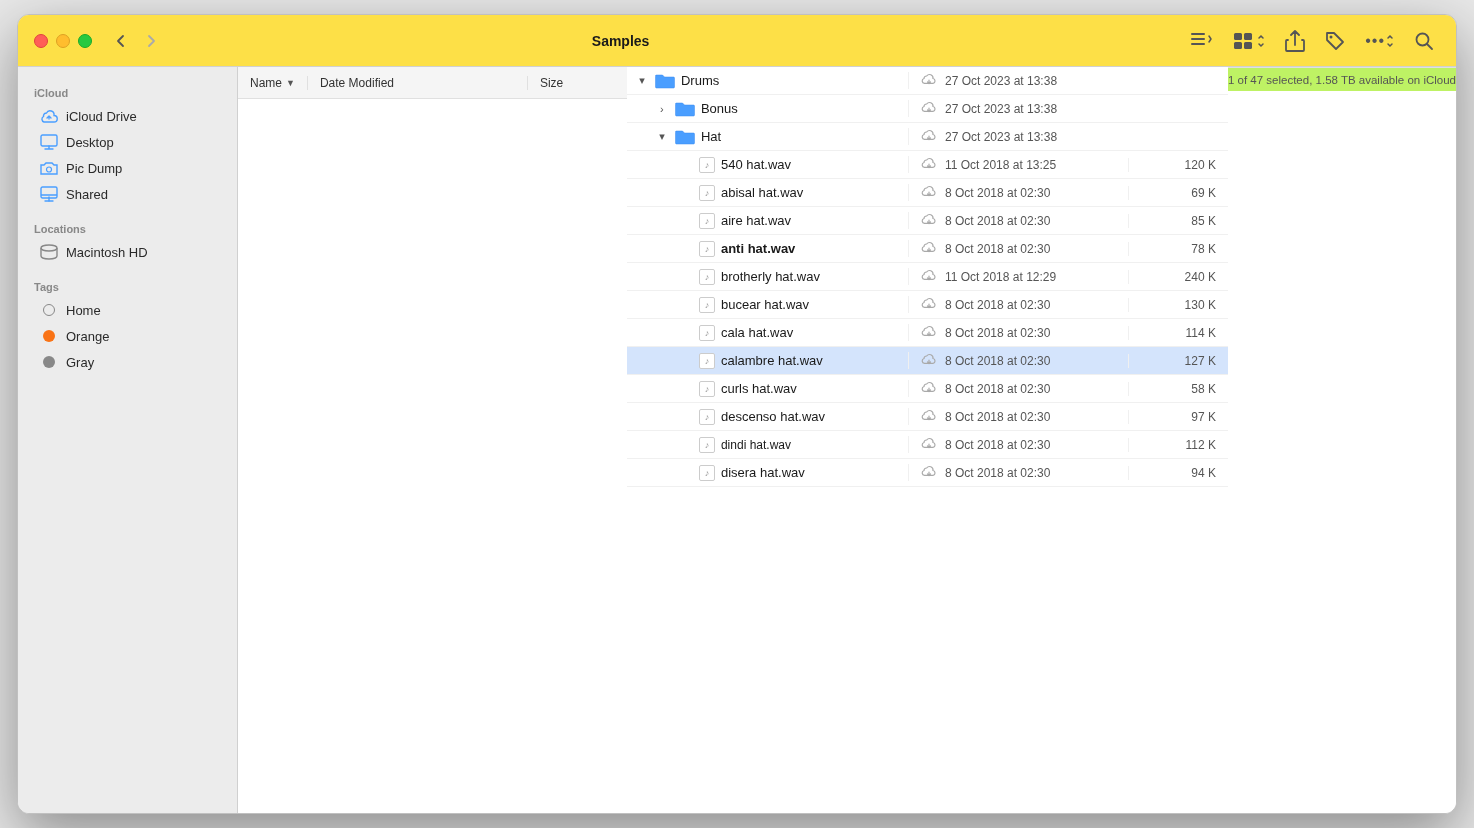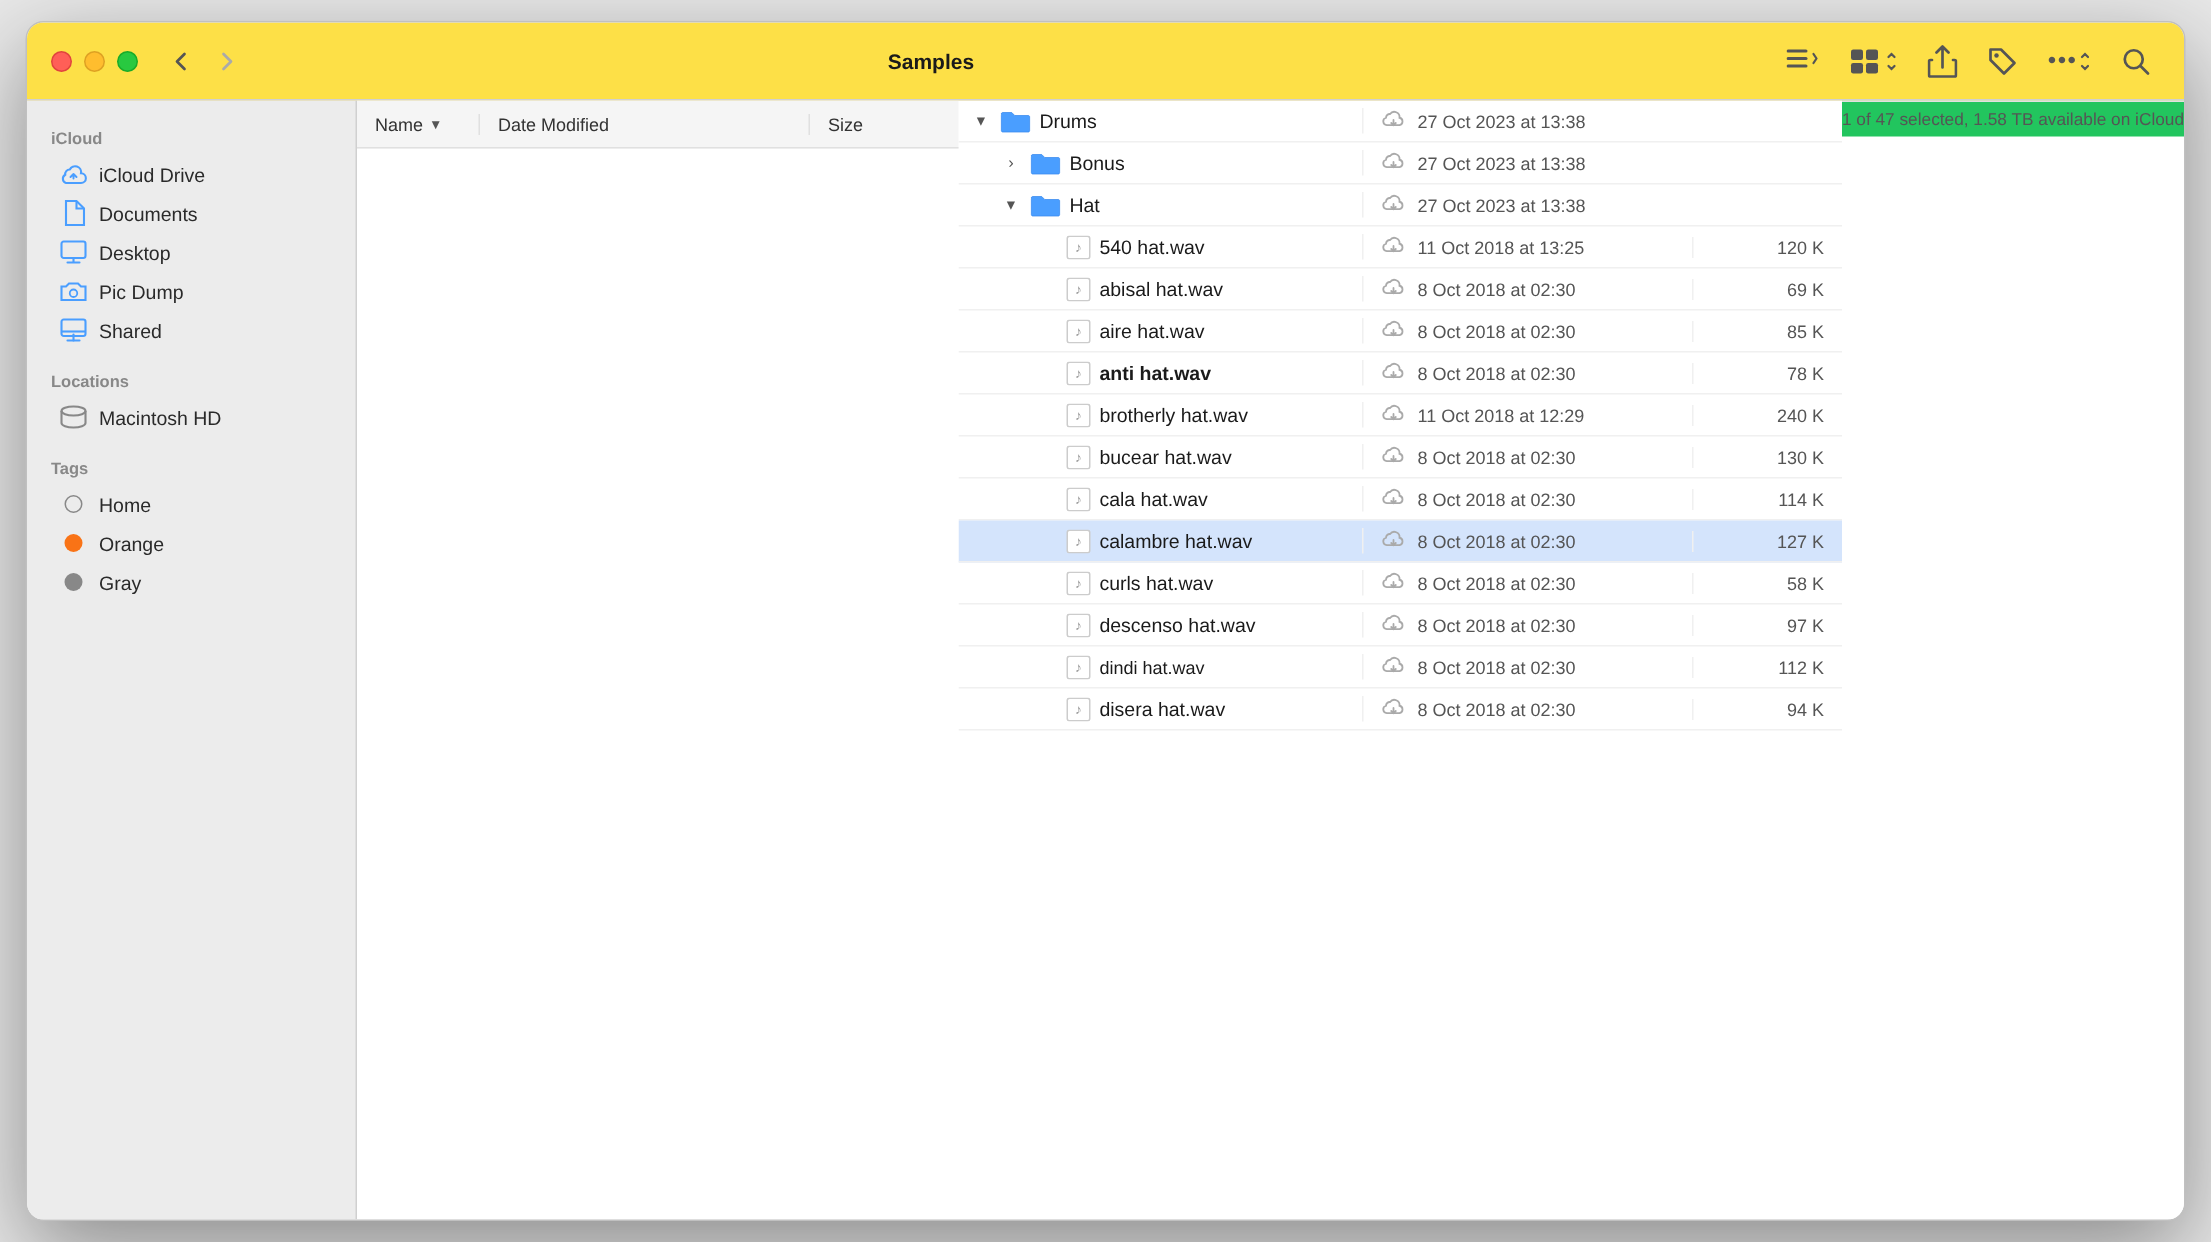--- a/index.html
+++ b/index.html
@@ -157,21 +157,20 @@
       gap: 4px;
       cursor: pointer;
     }
     .col-date {
       width: 220px;
       padding: 0 12px;
       font-size: 12px;
       font-weight: 500;
       color: #333;
       border-left: 1px solid #e0e0e0;
-      margin-left: 12px;
     }
     .col-size {
       width: 100px;
       padding: 0 12px;
       font-size: 12px;
       font-weight: 500;
       color: #333;
       border-left: 1px solid #e0e0e0;
     }
     .file-list {
@@ -237,21 +236,21 @@
       color: #999;
       flex-shrink: 0;
     }
     .cloud-icon {
       color: #aaa;
       font-size: 13px;
       flex-shrink: 0;
     }
     .status-bar {
       height: 24px;
-      background: #22c55e;
+      background: #bef264;
       border-top: 1px solid #e0e0e0;
       display: flex;
       align-items: center;
       justify-content: center;
       font-size: 11.5px;
       color: #555;
       flex-shrink: 0;
     }
     .sort-arrow { font-size: 9px; color: #555; }
 
@@ -350,29 +349,20 @@
       <div class="sidebar-item">
         <div class="sidebar-item-icon">
           <svg width="18" height="14" viewBox="0 0 18 14" fill="none">
             <path d="M14 6.5A4 4 0 0 0 6.5 4a3 3 0 0 0-3 3.5A3 3 0 0 0 4 13H14a3 3 0 0 0 0-6.5z" stroke="#4a9eff" stroke-width="1.4" fill="none"></path>
             <path d="M9 10V7M7 9L9 7L11 9" stroke="#4a9eff" stroke-width="1.3" stroke-linecap="round" stroke-linejoin="round"></path>
           </svg>
         </div>
         <span class="sidebar-item-label">iCloud Drive</span>
       </div>
 
-      <div class="sidebar-item">
-        <div class="sidebar-item-icon">
-          <svg width="15" height="18" viewBox="0 0 15 18" fill="none">
-            <path d="M2 1H9L14 6V17H2V1Z" stroke="#4a9eff" stroke-width="1.4" fill="none"></path>
-            <path d="M9 1V6H14" stroke="#4a9eff" stroke-width="1.4" fill="none"></path>
-          </svg>
-        </div>
-        <span class="sidebar-item-label">Documents</span>
-      </div>
 
       <div class="sidebar-item">
         <div class="sidebar-item-icon">
           <svg width="18" height="16" viewBox="0 0 18 16" fill="none">
             <rect x="1" y="1" width="16" height="11" rx="1.5" stroke="#4a9eff" stroke-width="1.4" fill="none"></rect>
             <path d="M5 15H13M9 12V15" stroke="#4a9eff" stroke-width="1.4" stroke-linecap="round"></path>
           </svg>
         </div>
         <span class="sidebar-item-label">Desktop</span>
       </div>

